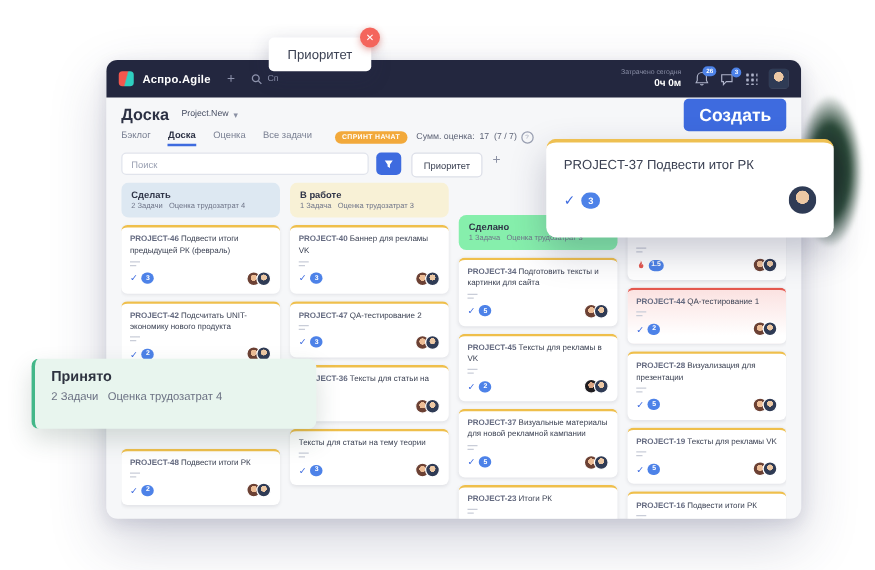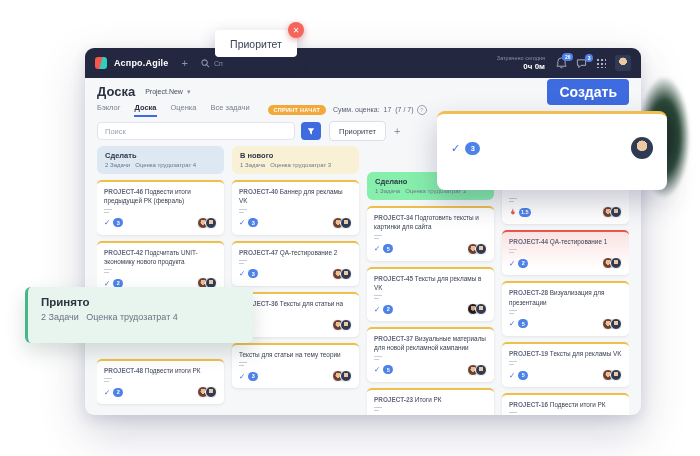--- a/index.html
+++ b/index.html
@@ -39,21 +39,21 @@
   .create-btn{margin-left:auto;background:#3e6bdf;color:#fff;font-size:14px;font-weight:600;border:none;
               border-radius:4px;padding:5px 12px;cursor:pointer;}
   .tabsrow{display:flex;align-items:center;margin-top:4px;height:13px;}
   .tab{font-size:7.5px;color:#7a8093;margin-right:14px;padding-bottom:3px;cursor:pointer;border-bottom:2px solid transparent;}
   .tab.active{color:#2c3144;font-weight:700;border-bottom-color:#3e6bdf;}
   .sprint-badge{background:#f2a93b;color:#fff;font-size:5.5px;font-weight:700;letter-spacing:.3px;
                 padding:2px 6px;border-radius:7px;margin-left:4px;}
   .summary{font-size:7px;color:#5c6275;margin-left:7px;display:flex;align-items:center;gap:3px;white-space:pre;}
   .info-ico{width:8px;height:8px;border:1px solid #9aa0b2;border-radius:50%;color:#9aa0b2;font-size:5px;
             display:inline-flex;align-items:center;justify-content:center;}
-  .filterrow{display:flex;align-items:center;margin-top:6px;height:18px;}
+  .filterrow{display:flex;align-items:flex-start;margin-top:6px;height:18px;}
   .search-input{width:198px;height:18px;border:1px solid #e1e4ec;border-radius:4px;background:#fff;
                 font-size:7.5px;padding:0 7px;color:#3c4254;outline:none;box-sizing:border-box;}
   .search-input::placeholder{color:#9aa0b2;}
   .filter-btn{width:20px;height:18px;background:#3e6bdf;border:none;border-radius:4px;margin-left:6px;
               display:inline-flex;align-items:center;justify-content:center;cursor:pointer;}
   .chip{margin-left:8px;height:18px;padding:0 9px;border:1px solid #dcdfe8;border-radius:4px;background:#fff;
         font-size:7.5px;color:#3c4254;display:inline-flex;align-items:center;cursor:pointer;}
   .add-btn{margin-left:8px;color:#8a90a3;font-size:11px;cursor:pointer;}
   
   .board{display:flex;gap:8px;margin-top:6px;height:269px;overflow:hidden;}
@@ -216,21 +216,21 @@
               <span class="nbadge">2</span>
               <div class="avs">
                 <span class="av w"></span>
                 <span class="av m"></span>
               </div>
             </div>
           </div>
         </div>
         <div class="col">
           <div class="col-header" style="background: rgb(248, 241, 214);">
-            <div class="name">В нового</div>
+            <div class="name">В работе</div>
             <div class="meta">1 Задача   Оценка трудозатрат 3</div>
           </div>
           <div class="card">
             <div class="card-title"><span class="cid">PROJECT-40</span> Баннер для рекламы VK</div>
             <span class="desc-icon"></span>
             <div class="card-foot">
               <span class="check">✓</span>
               <span class="nbadge">3</span>
               <div class="avs">
                 <span class="av w"></span>
@@ -393,20 +393,21 @@
       </div>
   </div>
 </div>
 
 <div class="tt-priority">
   <span>Приоритет</span>
   <span class="tt-close">✕</span>
 </div>
 
 <div class="float-card">
+  <div class="ftitle">PROJECT-37 Подвести итог РК</div>
   <div class="ffoot">
     <span class="check">✓</span>
     <span class="nbadge">3</span>
     <span class="av m"></span>
   </div>
 </div>
 
 <div class="tt-accepted">
   <div class="atitle">Принято</div>
   <div class="asub">2 Задачи   Оценка трудозатрат 4</div>

